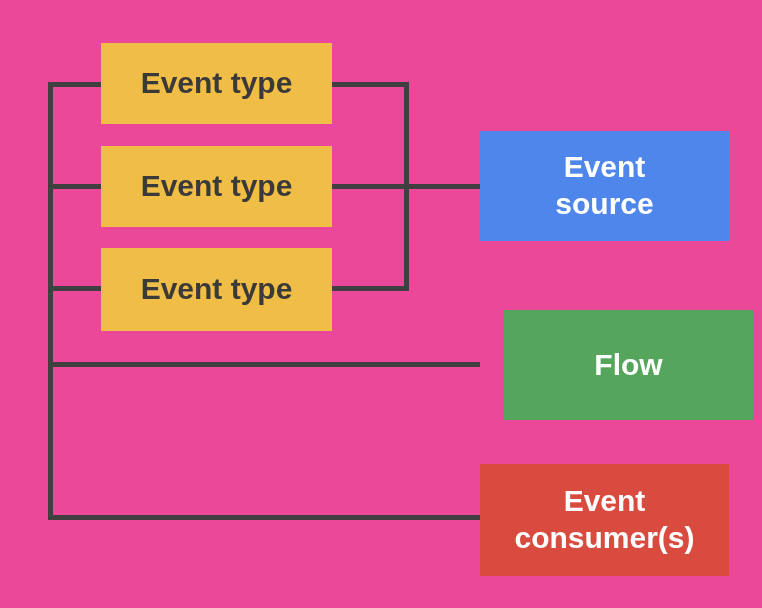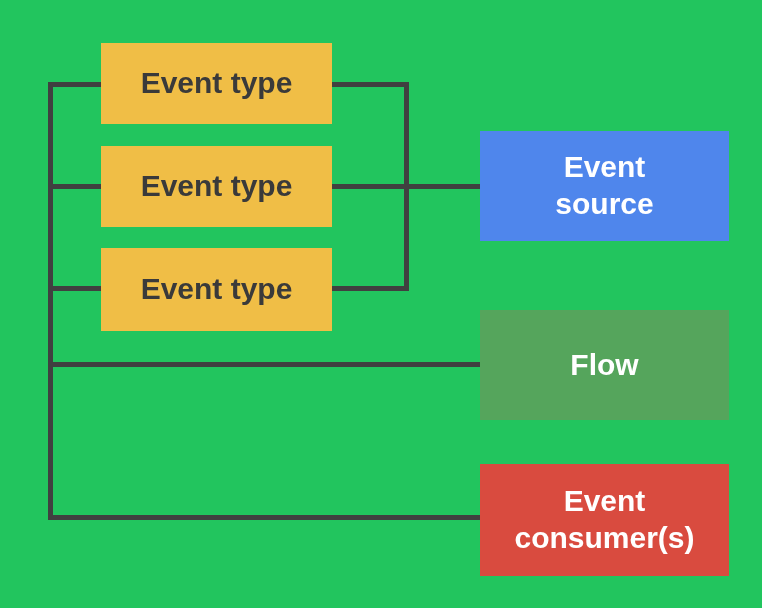--- a/index.html
+++ b/index.html
@@ -5,21 +5,21 @@
   html, body {
     margin: 0;
     padding: 0;
     background: #FFFFFF;
     font-family: "Liberation Sans", sans-serif;
   }
   .canvas {
     position: relative;
     width: 762px;
     height: 608px;
-    background: #22c55e;
+    background: #ec4899;
     overflow: hidden;
   }
   .connector {
     position: absolute;
     background: #404040;
     z-index: 1;
   }
   .node {
     position: absolute;
     z-index: 2;
@@ -38,21 +38,21 @@
   #line-event-type-1    { left: 48px;  top: 82px;  width: 361px; height: 5px; }
   #line-event-type-2    { left: 48px;  top: 184px; width: 432px; height: 5px; }
   #line-event-type-3    { left: 48px;  top: 286px; width: 361px; height: 5px; }
   #line-flow            { left: 48px;  top: 362px; width: 432px; height: 5px; }
   #line-event-consumers { left: 48px;  top: 515px; width: 432px; height: 5px; }
 
   #node-event-type-1    { left: 101px; top: 43px;  width: 231px; height: 81px; }
   #node-event-type-2    { left: 101px; top: 146px; width: 231px; height: 81px; }
   #node-event-type-3    { left: 101px; top: 248px; width: 231px; height: 83px; }
   #node-event-source    { left: 480px; top: 131px; width: 249px; height: 110px; }
-  #node-flow            { left: 480px; top: 310px; width: 249px; height: 110px; }
+  #node-flow            { left: 504px; top: 310px; width: 249px; height: 110px; }
   #node-event-consumers { left: 480px; top: 464px; width: 249px; height: 112px; }
 </style>
 </head>
 <body>
 
 <div class="canvas">
 
   <div class="connector" id="line-left-bus" style="background: rgb(64, 64, 64);"></div>
   <div class="connector" id="line-right-junction" style="background: rgb(64, 64, 64);"></div>
   <div class="connector" id="line-event-type-1" style="background: rgb(64, 64, 64);"></div>

